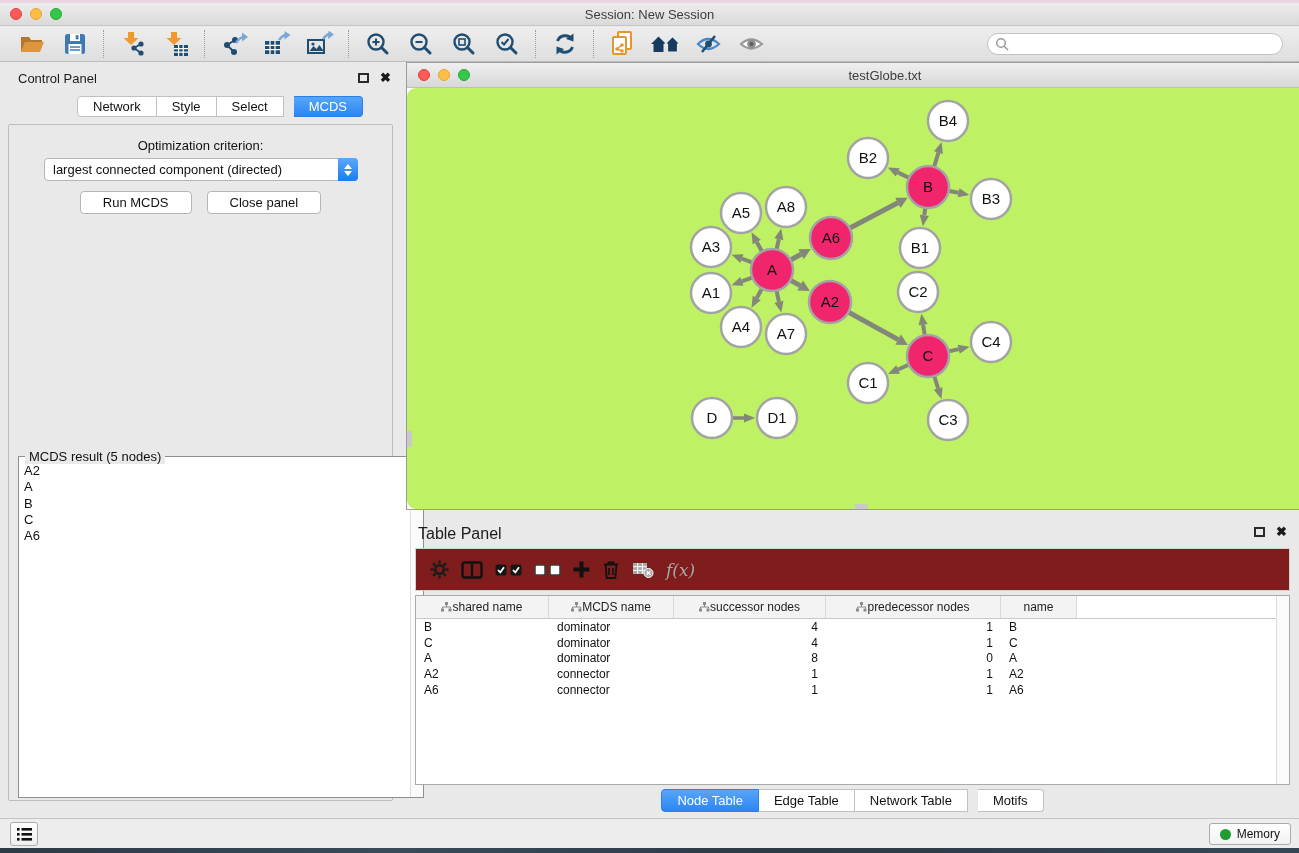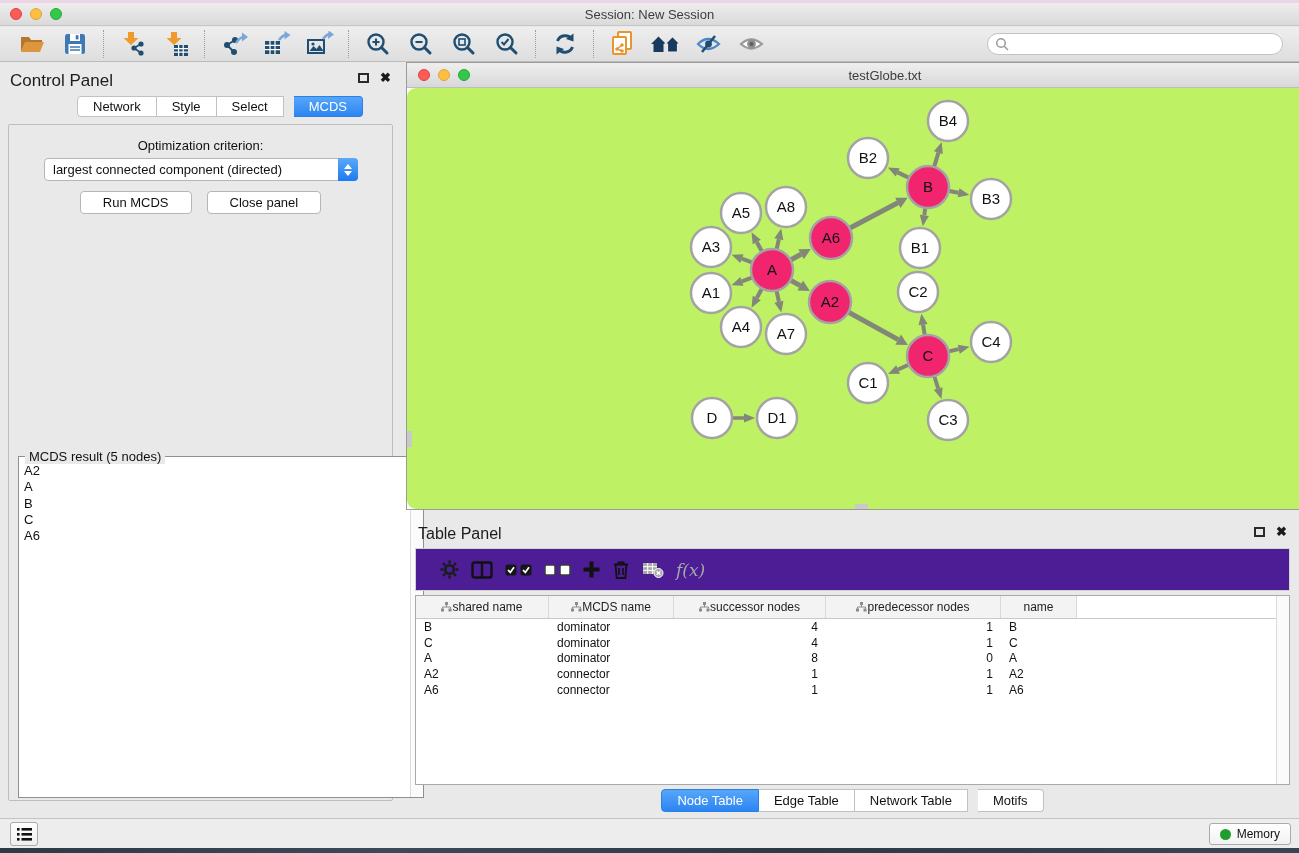--- a/index.html
+++ b/index.html
@@ -25,21 +25,21 @@
              display:flex; align-items:center; padding:0 10px; }
   .tool-btn { width:43px; height:30px; display:flex; align-items:center; justify-content:center; }
   .tb-sep { width:0; height:28px; border-left:1px dotted #9b9b9b; margin:0 7px; }
   .search-wrap { margin-left:auto; margin-right:6px; }
   .search-field { width:296px; height:22px; background:#fff; border:1px solid #c3c3c3;
                   border-radius:12px; display:flex; align-items:center; padding:0 7px; }
   .search-field input { border:none; outline:none; background:transparent; flex:1;
                         font-size:12px; font-family:"Liberation Sans",sans-serif; }
 
   
-  .cp-title { position:absolute; left:10px; top:71px; font-size:17px; color:#1c1c1c; }
+  .cp-title { position:absolute; left:18px; top:71px; font-size:13px; color:#1c1c1c; }
   .panel-ctls { position:absolute; display:flex; gap:11px; align-items:center; }
   .cp-ctls { left:358px; top:73px; }
   .float-btn { width:11px; height:10px; border:2px solid #2a2a2a; background:transparent; }
   .close-btn { font-size:13px; font-weight:bold; color:#1a1a1a; line-height:10px; }
 
   .seg-group { display:flex; }
   .seg { height:21px; padding:0 15px; background:#fff; border:1px solid #c1c1c1; border-left:none;
          font-size:13px; color:#111; display:flex; align-items:center; }
   .seg:first-child { border-left:1px solid #c1c1c1; border-radius:4px 0 0 4px; }
   .seg:last-child { border-radius:0 4px 4px 0;margin-left:10px; }
@@ -82,22 +82,22 @@
   .nw-canvas svg { position:absolute; inset:0; }
   .nw-thumb-left { position:absolute; left:0; top:343px; width:5px; height:16px; background:#c9c9c9; }
   .nw-thumb-bottom { position:absolute; left:448px; bottom:0; width:13px; height:5px; background:#c9c9c9; }
   .nw-grip { position:absolute; right:1px; bottom:1px; width:14px; height:14px;
              background:repeating-linear-gradient(135deg, transparent 0 3px, #b9b9b9 3px 4px); }
 
   
   .table-panel { position:absolute; left:406px; top:518px; right:0; height:297px; }
   .tp-title { position:absolute; left:12px; top:7px; font-size:16px; color:#1c1c1c; }
   .tp-ctls { right:12px; top:9px; }
-  .tp-toolbar { position:absolute; left:9px; right:9px; top:30px; height:43px; background:#4c1d95;
-                border:1px solid #d2d2d2; display:flex; align-items:center; gap:12px; padding:0 24px; }
+  .tp-toolbar { position:absolute; left:9px; right:9px; top:30px; height:43px; background:#7f1d1d;
+                border:1px solid #d2d2d2; display:flex; align-items:center; gap:12px; padding:0 14px; }
   .tp-toolbar .ticon { display:flex; align-items:center; justify-content:center; }
   .fx-label { font-family:"DejaVu Serif", serif; font-style:italic; font-size:17px; color:#a8a8a8; }
 
   .tp-table { position:absolute; left:9px; right:9px; top:77px; bottom:30px;
               background:#fff; border:1px solid #a9a9a9; overflow:hidden; }
   .th-row { display:flex; height:23px; border-bottom:1px solid #c9c9c9; }
   .th-cell { background:#f3f3f3; border-right:1px solid #d9d9d9; display:flex; align-items:center;
              justify-content:center; font-size:12px; color:#1e1e1e; }
   .td-row { display:flex; height:15.8px; align-items:center; }
   .td-cell { font-size:12px; color:#111; padding:0 8px; white-space:nowrap; overflow:hidden; }

